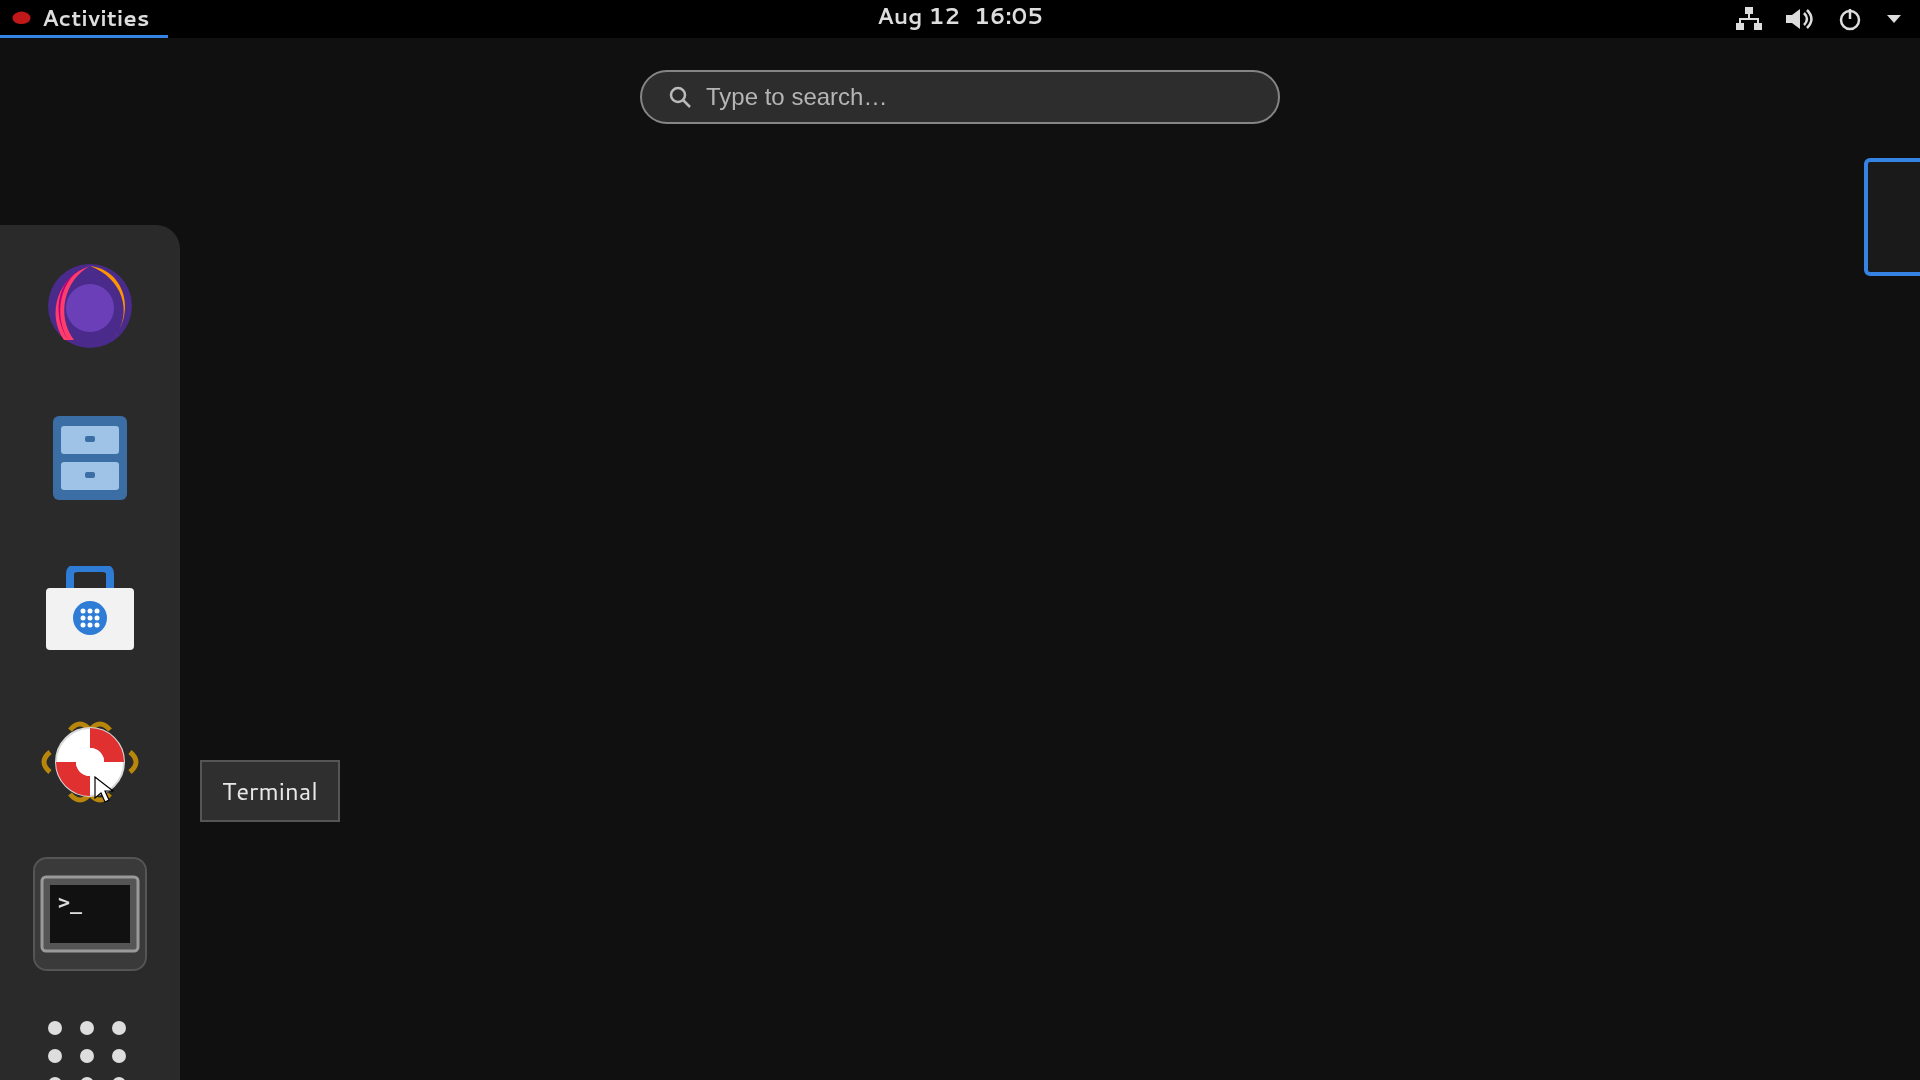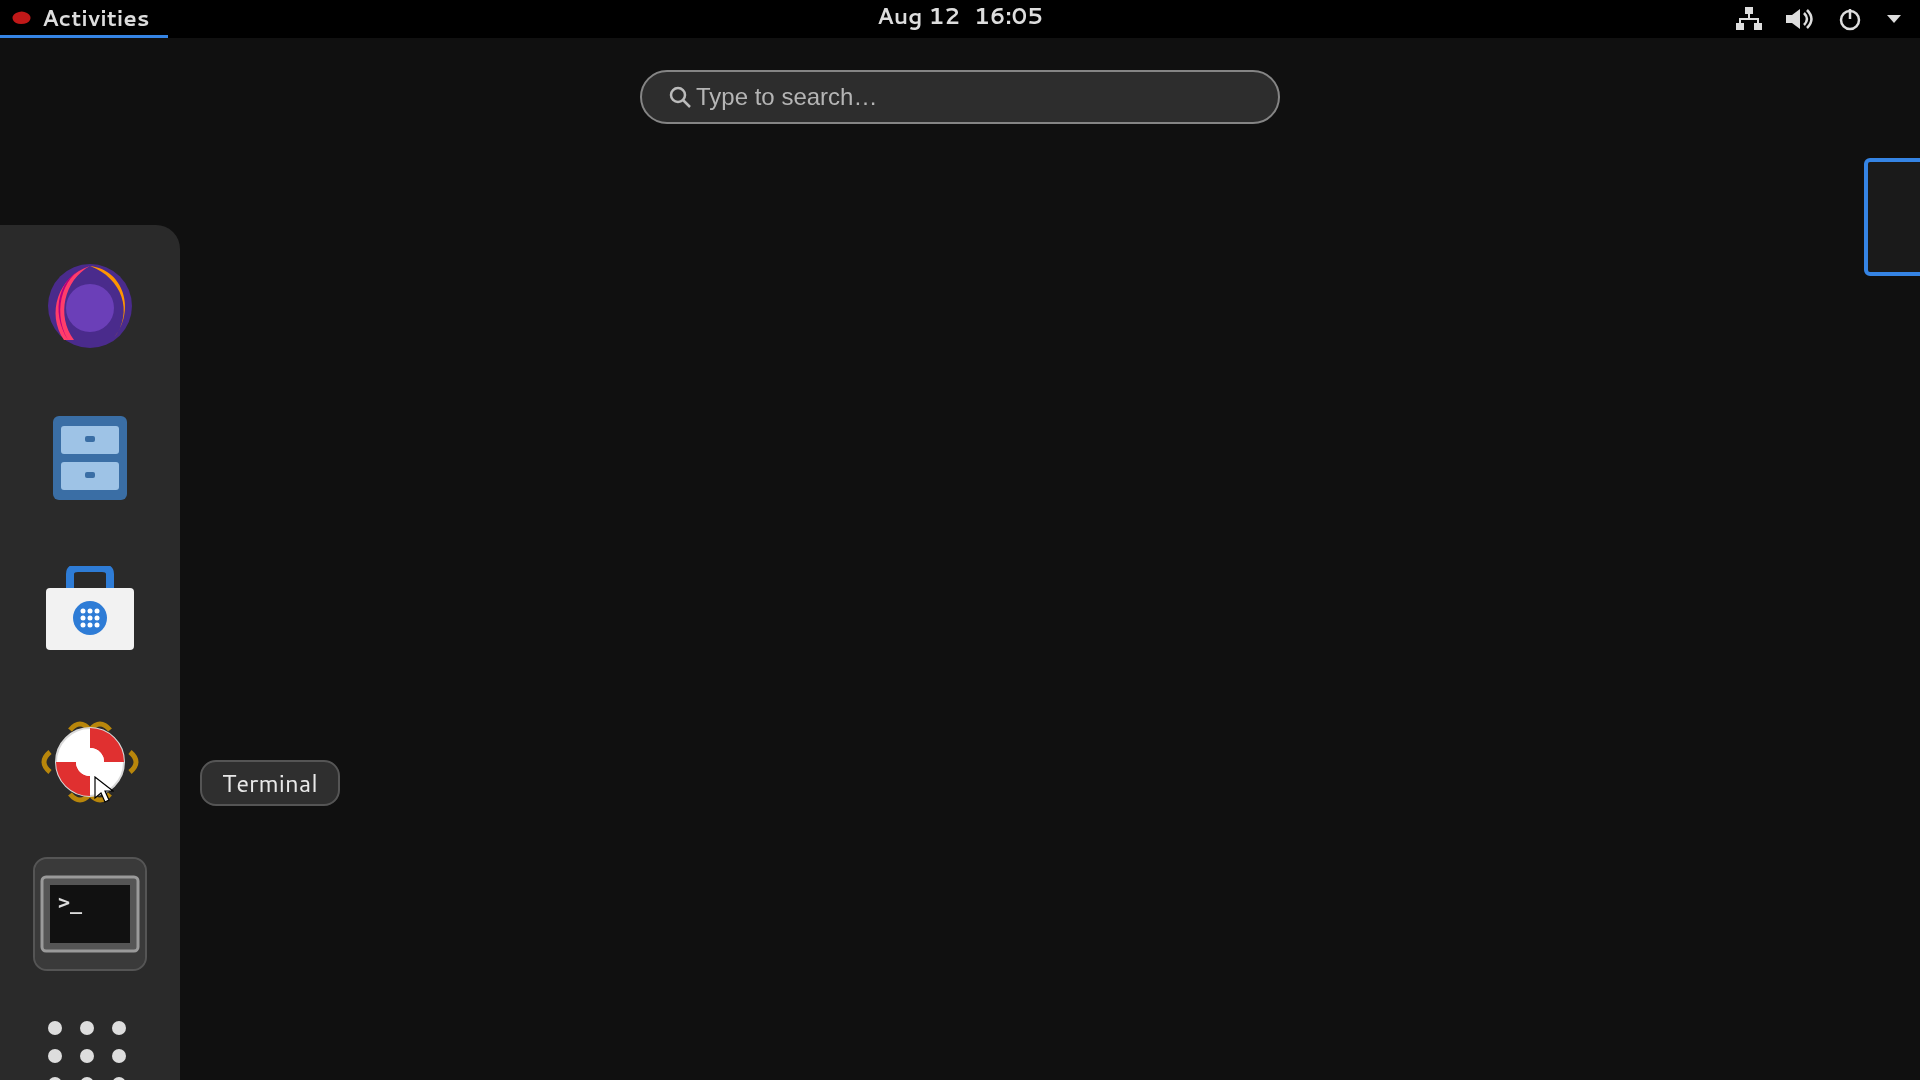--- a/index.html
+++ b/index.html
@@ -32,21 +32,21 @@
   padding-right: 18px; height: 100%;
 }
 .top-bar svg { display: block; }
 
 
 .search-wrap {
   position: absolute; top: 70px; left: 50%; transform: translateX(-50%);
   width: 640px;
 }
 .search-pill {
-  display: flex; align-items: center; gap: 4px;
+  display: flex; align-items: center; gap: 14px;
   height: 54px; padding: 0 26px;
   background: #2d2d2d;
   border: 2px solid #858585;
   border-radius: 30px;
 }
 .search-pill input {
   flex: 1 1 auto;
   background: transparent; border: 0; outline: 0;
   color: #ddd; font-size: 24px;
 }
@@ -82,22 +82,22 @@
 .dash .appgrid span {
   width: 14px; height: 14px; border-radius: 50%; background: #ddd;
 }
 
 
 .dash-tooltip {
   position: absolute;
   background: #2f2f2f;
   color: #e8e8e8;
   font-size: 24px;
-  padding: 4px 20px;
-  border-radius: 16px;
+  padding: 12px 20px;
+  border-radius: 0;
   border: 2px solid #555;
   white-space: nowrap;
 }
 
 
 .workspace-strip {
   position: absolute; right: -12px; top: 158px;
   width: 68px; height: 118px;
   background: #1a1a1a;
   border: 4px solid #3584e4;

